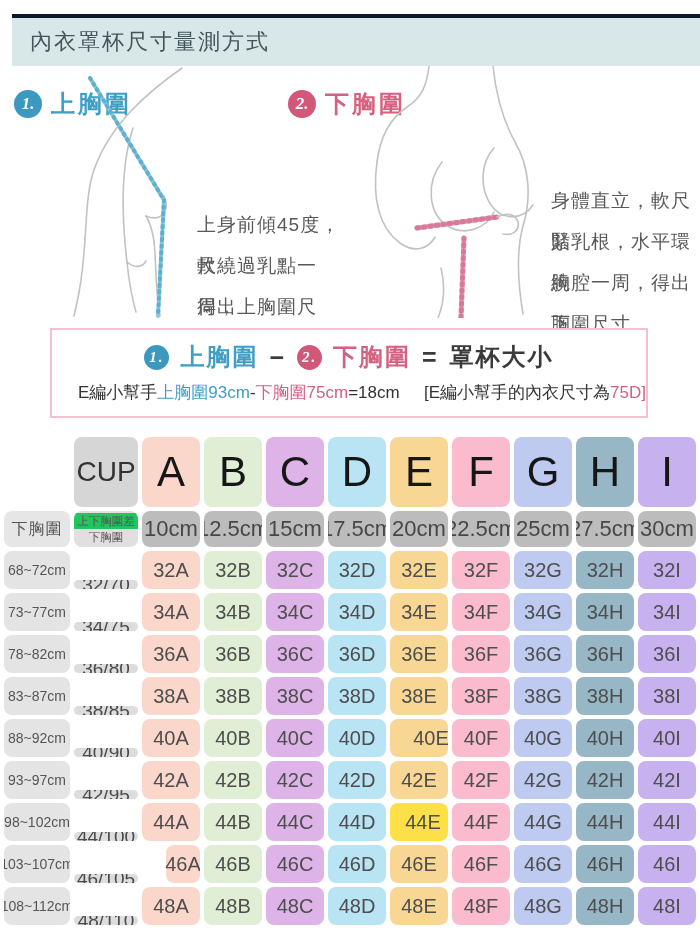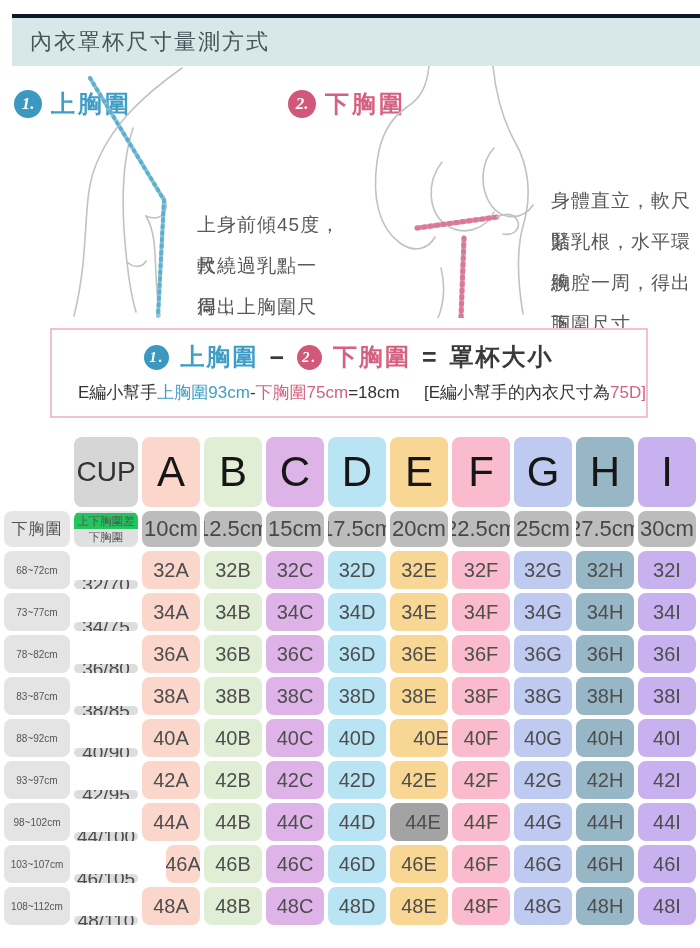--- a/index.html
+++ b/index.html
@@ -54,21 +54,21 @@
   .cell{border-radius:8px;display:flex;align-items:center;justify-content:center;
         color:#4c4c4c;overflow:hidden;}
   .blank{background:transparent;border-radius:0;}
   .cup-hdr{background:#d6d6d6;font-size:28px;color:#333;}
   .letter{font-size:42px;color:#161616;font-weight:500;}
   .sub{background:#bcbcbc;font-size:22px;color:#474747;}
   .rowhdr{background:#e6e6e6;font-size:16px;color:#555;letter-spacing:1px;}
   .diffhdr{background:#e0e0e0;flex-direction:column;font-size:11.5px;color:#555;padding:0;}
   .diffhdr .top{background:#22c55e;width:100%;text-align:center;line-height:16px;}
   .diffhdr .bot{line-height:16px;}
-  .range{background:#e4e4e4;font-size:10px;color:#555;}
+  .range{background:#e4e4e4;font-size:14px;color:#555;}
   .size{background:#dddddd;font-size:19px;color:#4a4a4a;margin-top:29px;}
   .data{font-size:20px;color:#4e4e4e;}
 </style>
 </head>
 <body>
 
 <div class="page">
 
   <div class="banner">
     <span class="banner-text">內衣罩杯尺寸量測方式</span>
@@ -229,21 +229,21 @@
       <div class="cell data" style="background: rgb(250, 187, 206);">42F</div>
       <div class="cell data" style="background: rgb(190, 202, 240);">42G</div>
       <div class="cell data" style="background: rgb(151, 182, 198);">42H</div>
       <div class="cell data" style="background: rgb(199, 177, 238);">42I</div>
       <div class="cell range">98~102cm</div>
       <div class="cell size">44/100</div>
       <div class="cell data" style="background: rgb(251, 215, 203);">44A</div>
       <div class="cell data" style="background: rgb(223, 238, 212);">44B</div>
       <div class="cell data" style="background: rgb(221, 179, 232);">44C</div>
       <div class="cell data" style="background: rgb(185, 228, 244);">44D</div>
-      <div class="cell data" style="background: #a3a3a3; padding-left: 8px;">44E</div>
+      <div class="cell data" style="background: #fde047; padding-left: 8px;">44E</div>
       <div class="cell data" style="background: rgb(250, 187, 206);">44F</div>
       <div class="cell data" style="background: rgb(190, 202, 240);">44G</div>
       <div class="cell data" style="background: rgb(151, 182, 198);">44H</div>
       <div class="cell data" style="background: rgb(199, 177, 238);">44I</div>
       <div class="cell range">103~107cm</div>
       <div class="cell size">46/105</div>
       <div class="cell data" style="background: rgb(251, 215, 203); margin-left: 24px;">46A</div>
       <div class="cell data" style="background: rgb(223, 238, 212);">46B</div>
       <div class="cell data" style="background: rgb(221, 179, 232);">46C</div>
       <div class="cell data" style="background: rgb(185, 228, 244);">46D</div>

